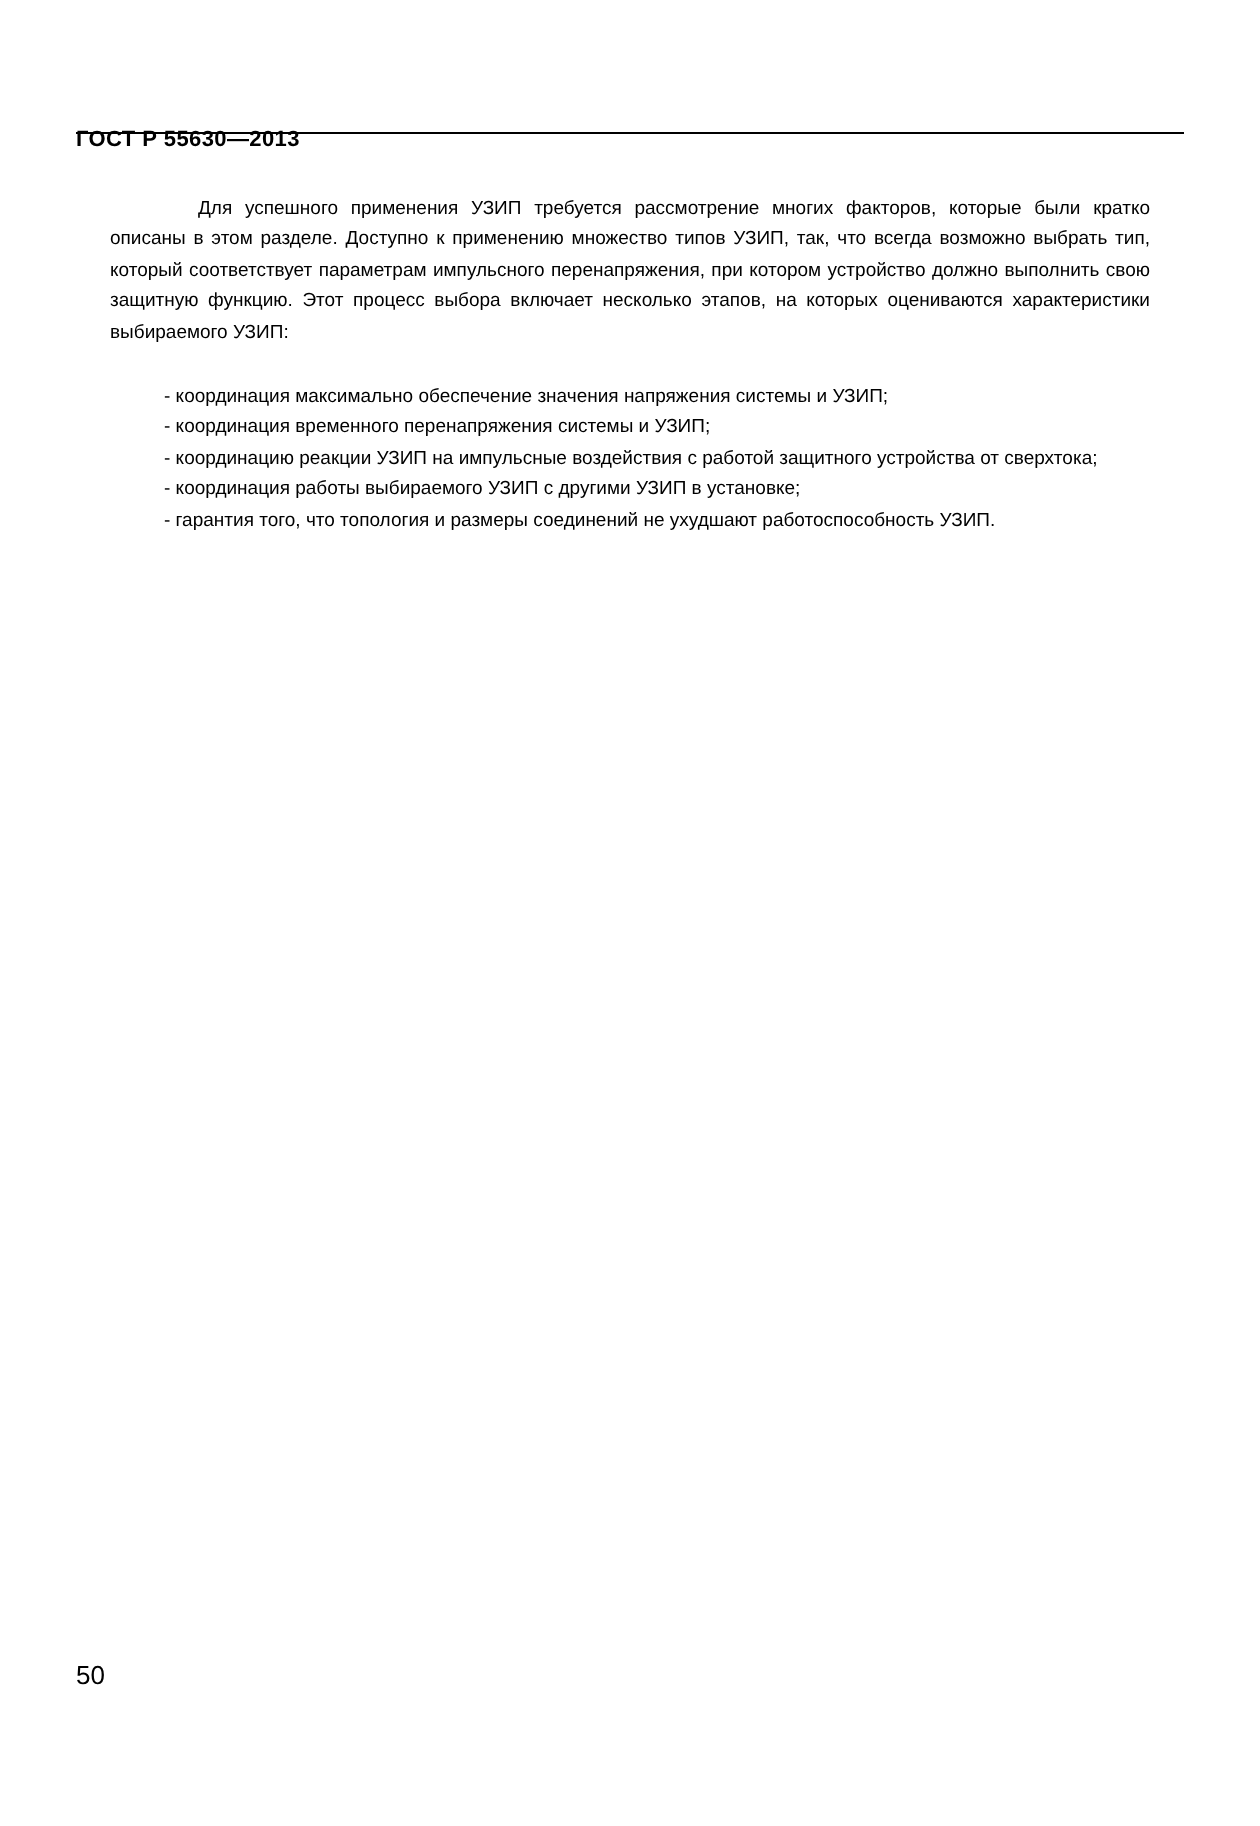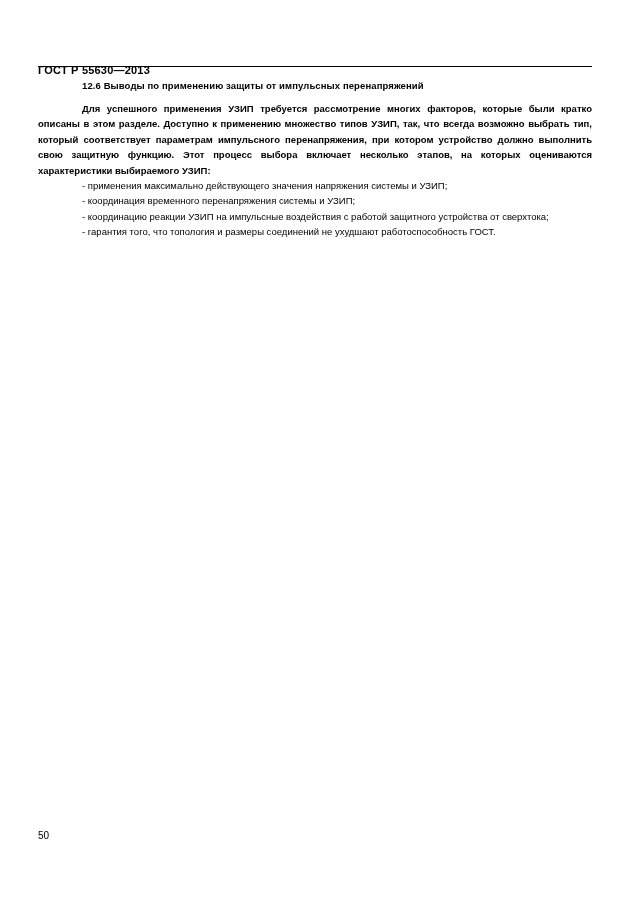--- a/index.html
+++ b/index.html
@@ -40,50 +40,49 @@
   }
   .section-title {
     font-size: 9.5px;
     font-weight: bold;
     margin: 0 0 10px 44px;
     letter-spacing: 0.1px;
   }
   p.para {
     font-size: 9.5px;
     line-height: 15.4px;
-    margin: 0;
+    margin: 17px;
     text-align: justify;
     text-indent: 44px;
-    font-weight: bold;
   }
   p.item {
     font-size: 9.5px;
     line-height: 15.4px;
     margin: 0;
     text-align: justify;
     text-indent: 44px;
   }
   .page-number {
     position: absolute;
     left: 38px;
     top: 830px;
-    font-size: 10px;
+    font-size: 13px;
   }
 </style>
 </head>
 <body>
 
 <div class="page">
 
   <div class="header">ГОСТ Р 55630—2013</div>
   <div class="rule"></div>
 
   <div class="content">
-    <div class="section-title">12.6 Выводы по применению защиты от импульсных перенапряжений</div>
     <p class="para">Для успешного применения УЗИП требуется рассмотрение многих факторов, которые были кратко описаны в этом разделе. Доступно к применению множество типов УЗИП, так, что всегда возможно выбрать тип, который соответствует параметрам импульсного перенапряжения, при котором устройство должно выполнить свою защитную функцию. Этот процесс выбора включает несколько этапов, на которых оцениваются характеристики выбираемого УЗИП:</p>
-    <p class="item">- применения максимально действующего значения  напряжения системы и УЗИП;</p>
+    <p class="item">- координация максимально обеспечение значения  напряжения системы и УЗИП;</p>
     <p class="item">- координация временного перенапряжения системы и УЗИП;</p>
     <p class="item">- координацию реакции УЗИП на импульсные воздействия с работой защитного устройства от сверхтока;</p>
-    <p class="item">- гарантия того, что топология и размеры соединений не ухудшают работоспособность ГОСТ.</p>
+    <p class="item">- координация работы выбираемого УЗИП с другими УЗИП в установке;</p>
+    <p class="item">- гарантия того, что топология и размеры соединений не ухудшают работоспособность УЗИП.</p>
   </div>
 
   <div class="page-number">50</div>
 </div>
 
 </body></html>

